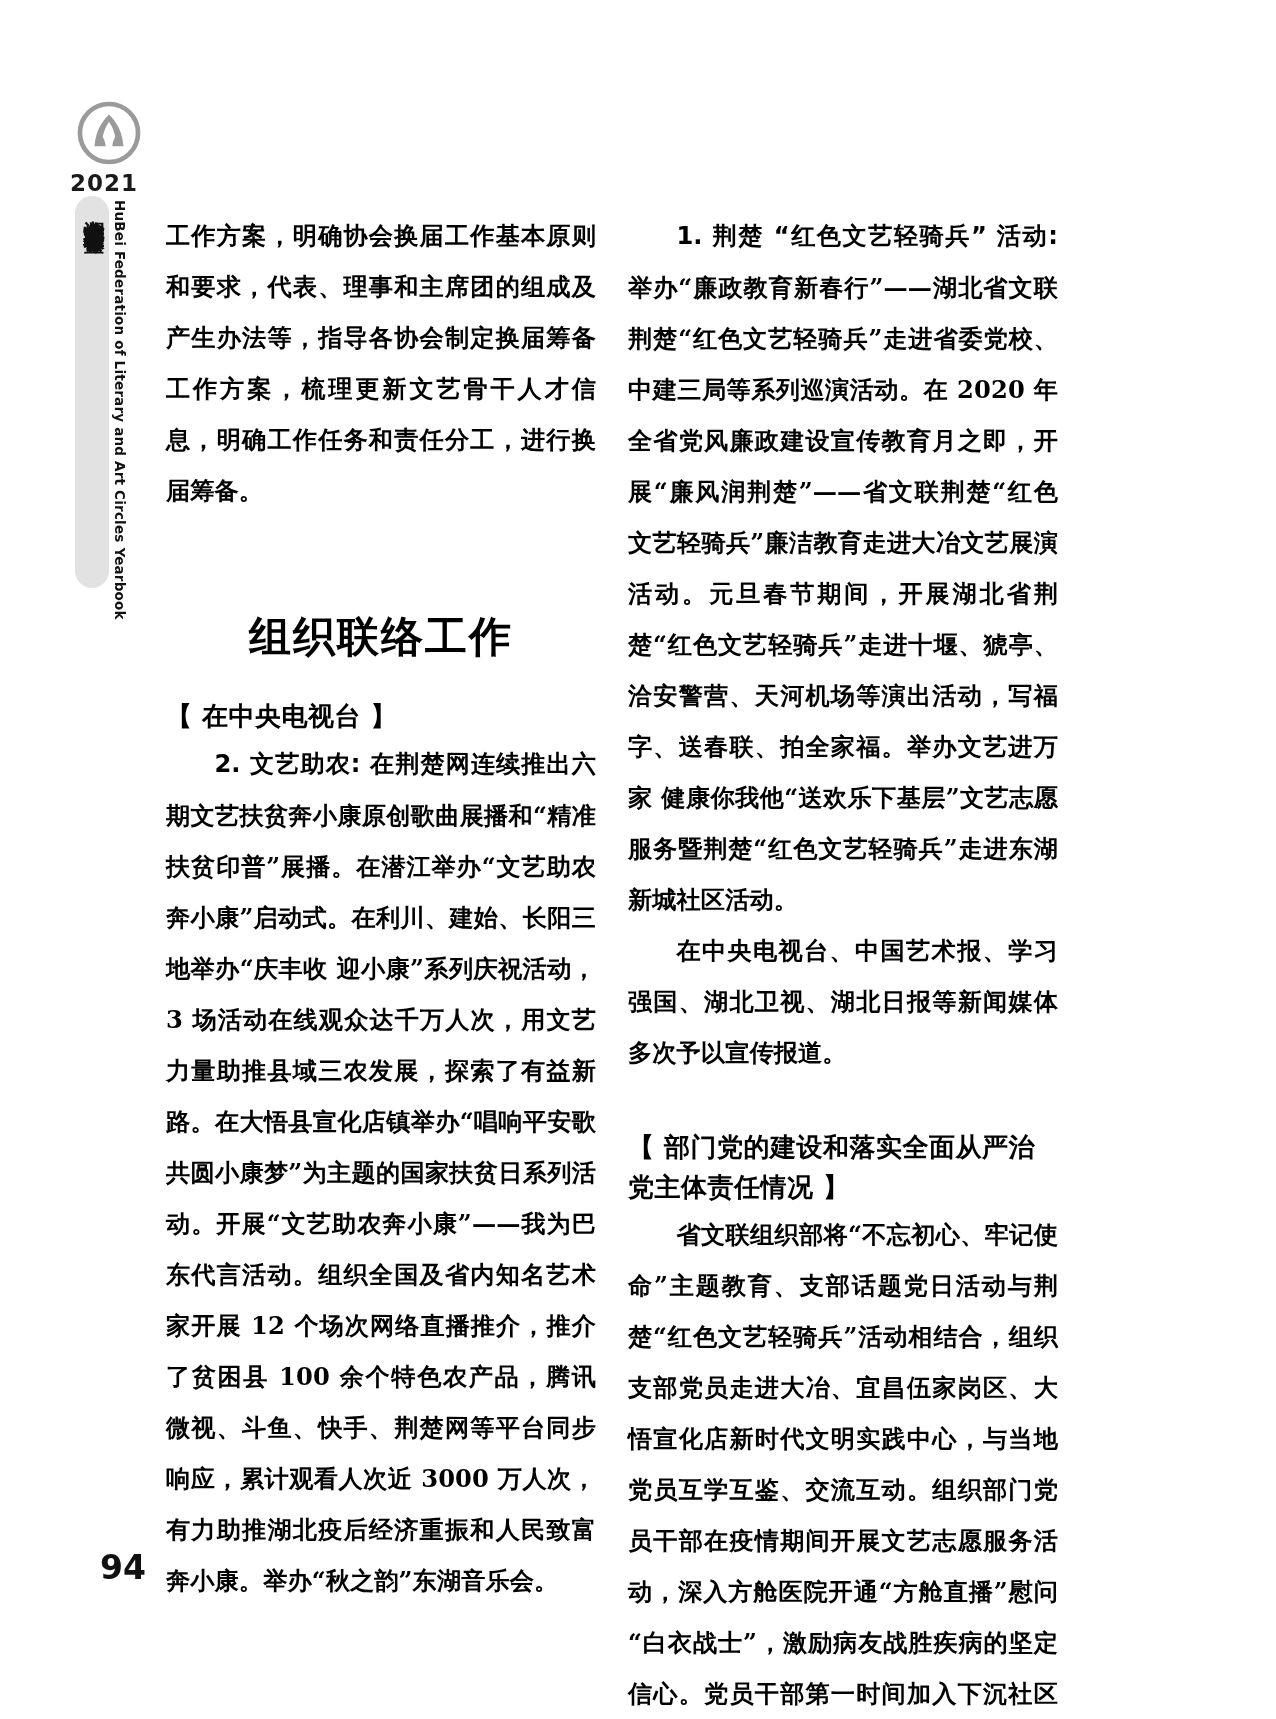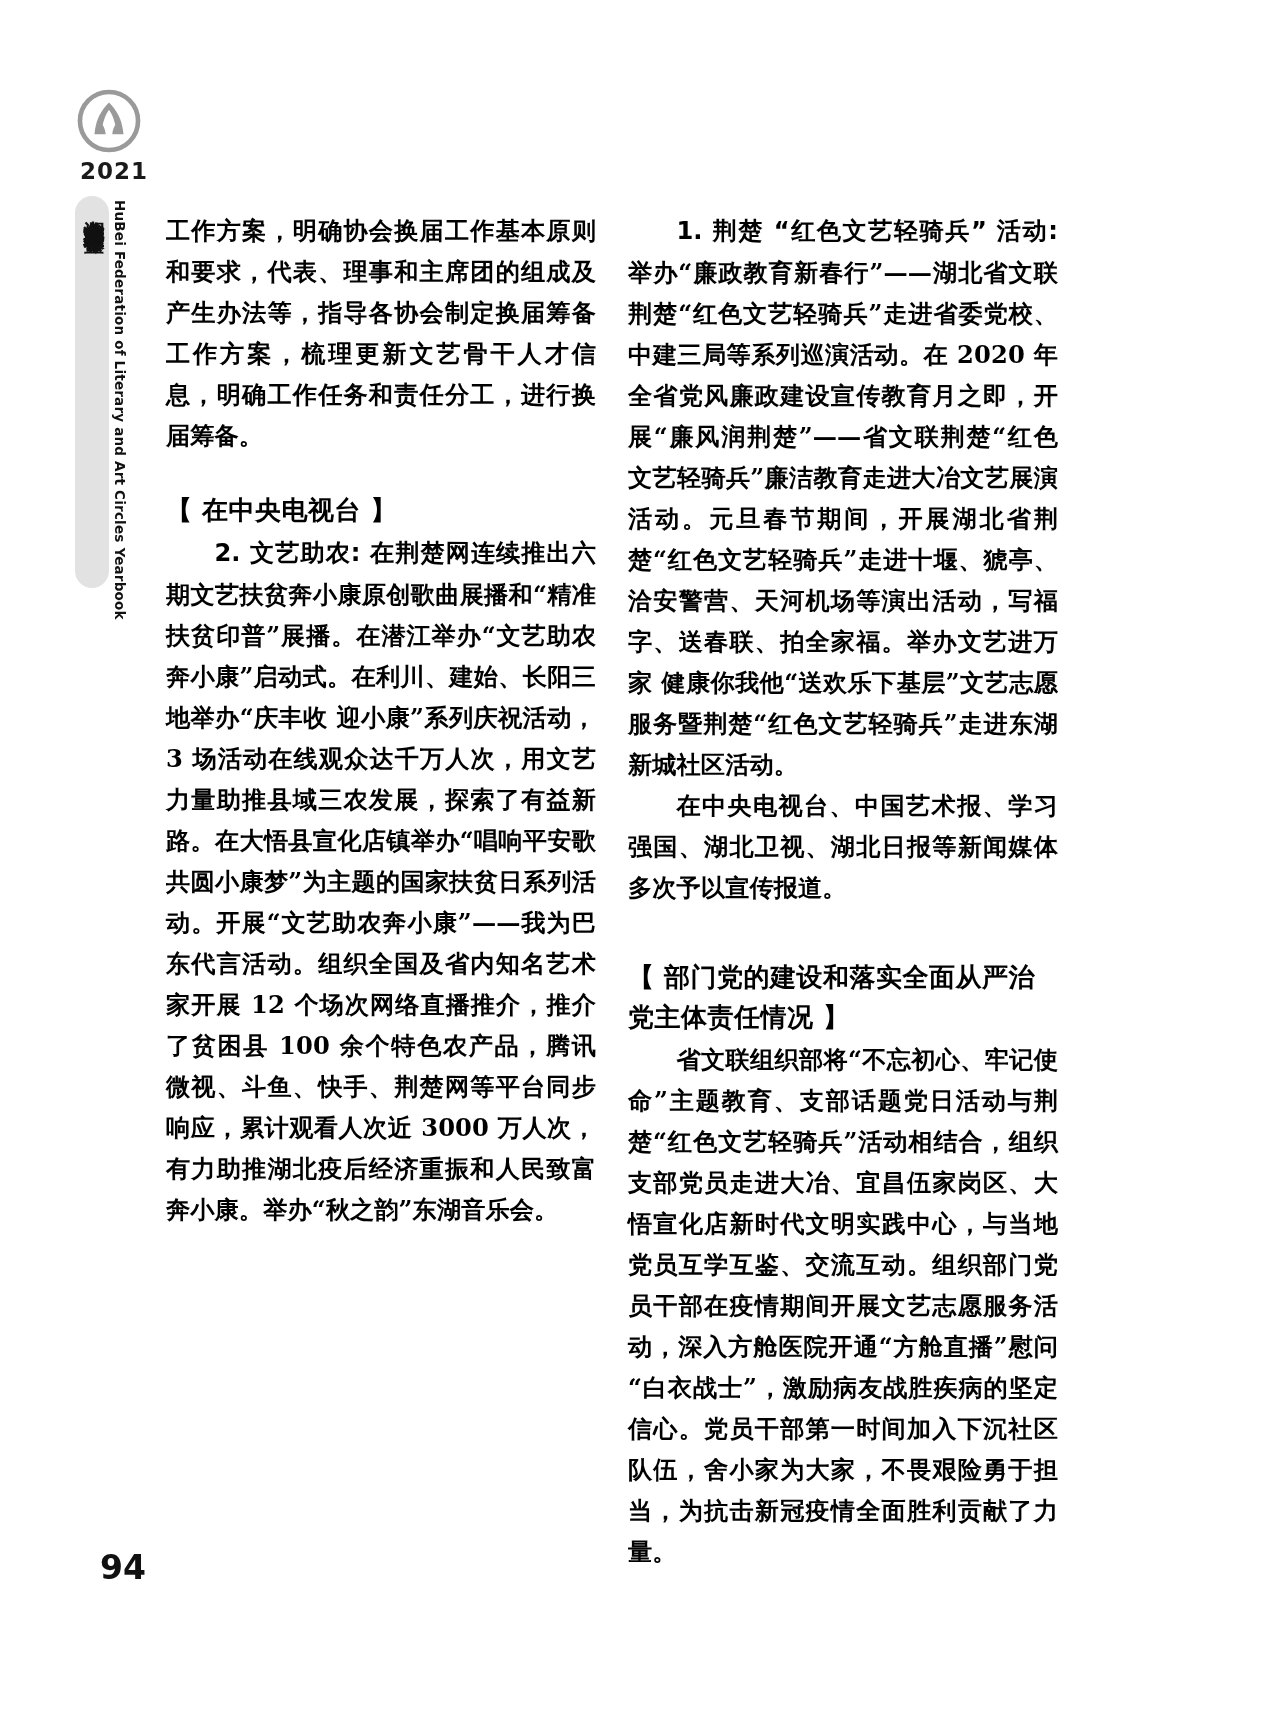--- a/index.html
+++ b/index.html
@@ -23,23 +23,23 @@
   #spine {
     position: absolute;
     left: 62px;
     top: 88px;
     width: 92px;
     height: 520px;
   }
   #logo-wrap {
     position: absolute;
     left: 8px;
-    top: 0;
+    top: 12px;
     width: 78px;
-    text-align: right;
+    text-align: left;
   }
   #logo-mark {
     width: 66px;
     height: 66px;
     margin: 0 auto;
     display: block;
   }
   #logo-year {
     font-family: "DejaVu Sans", sans-serif;
     font-weight: bold;
@@ -90,21 +90,21 @@
   .col {
     position: absolute;
     top: 210px;
     width: 430px;
   }
   #col-left  { left: 166px; }
   #col-right { left: 628px; }
 
   .para {
     font-size: 24.2px;
-    line-height: 41px;
+    line-height: 51px;
     text-align: justify;
     text-justify: inter-ideograph;
     margin: 0;
     letter-spacing: 0.1px;
     font-family: "DejaVu Serif", "Liberation Serif", serif;
     font-weight: bold;
   }
   .para.indent { text-indent: 2em; }
 
   .lead {
@@ -163,20 +163,21 @@
 
     <div id="spine-bar"></div>
     <div id="spine-cn">湖北省文学艺术界联合会年鉴</div>
     <div id="spine-en">HuBei Federation of Literary and Art Circles Yearbook</div>
   </div>
 
   <div class="col" id="col-left">
 
     <p class="para">工作方案，明确协会换届工作基本原则和要求，代表、理事和主席团的组成及产生办法等，指导各协会制定换届筹备工作方案，梳理更新文艺骨干人才信息，明确工作任务和责任分工，进行换届筹备。</p>
 
+    <h1 id="article-title">组织联络工作</h1>
 
     <h2 class="section-head">【 在中央电视台 】</h2>
 
 
     <p class="para indent"><span class="lead">2. 文艺助农:</span><span> 在荆楚网连续推出六期文艺扶贫奔小康原创歌曲展播和“精准扶贫印普”展播。在潜江举办“文艺助农奔小康”启动式。在利川、建始、长阳三地举办“庆丰收 迎小康”系列庆祝活动，3 场活动在线观众达千万人次，用文艺力量助推县域三农发展，探索了有益新路。在大悟县宣化店镇举办“唱响平安歌 共圆小康梦”为主题的国家扶贫日系列活动。开展“文艺助农奔小康”——我为巴东代言活动。组织全国及省内知名艺术家开展 12 个场次网络直播推介，推介了贫困县 100 余个特色农产品，腾讯微视、斗鱼、快手、荆楚网等平台同步响应，累计观看人次近 3000 万人次，有力助推湖北疫后经济重振和人民致富奔小康。举办“秋之韵”东湖音乐会。</span></p>
 
   </div>
 
   <div class="col" id="col-right">
 

